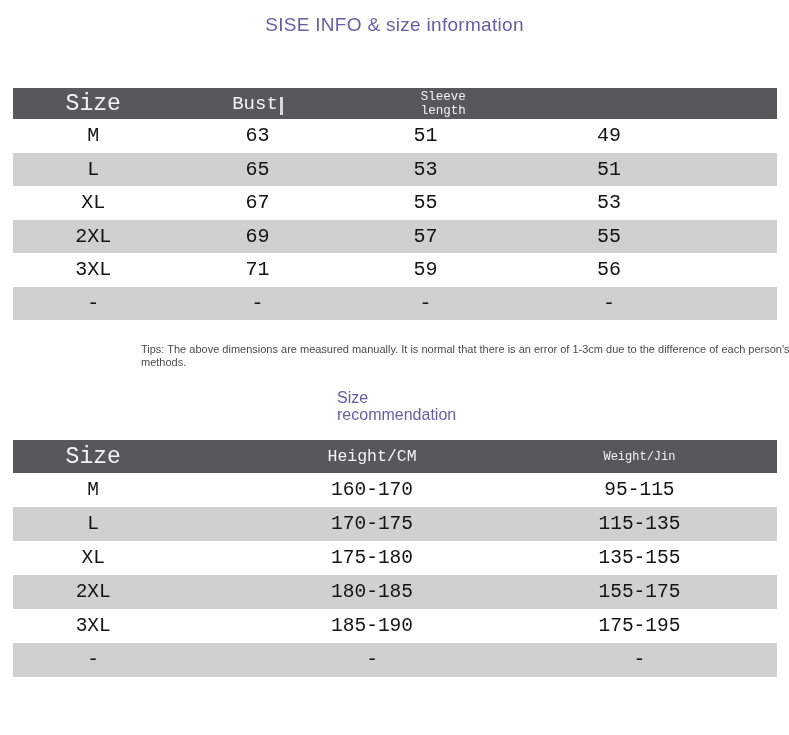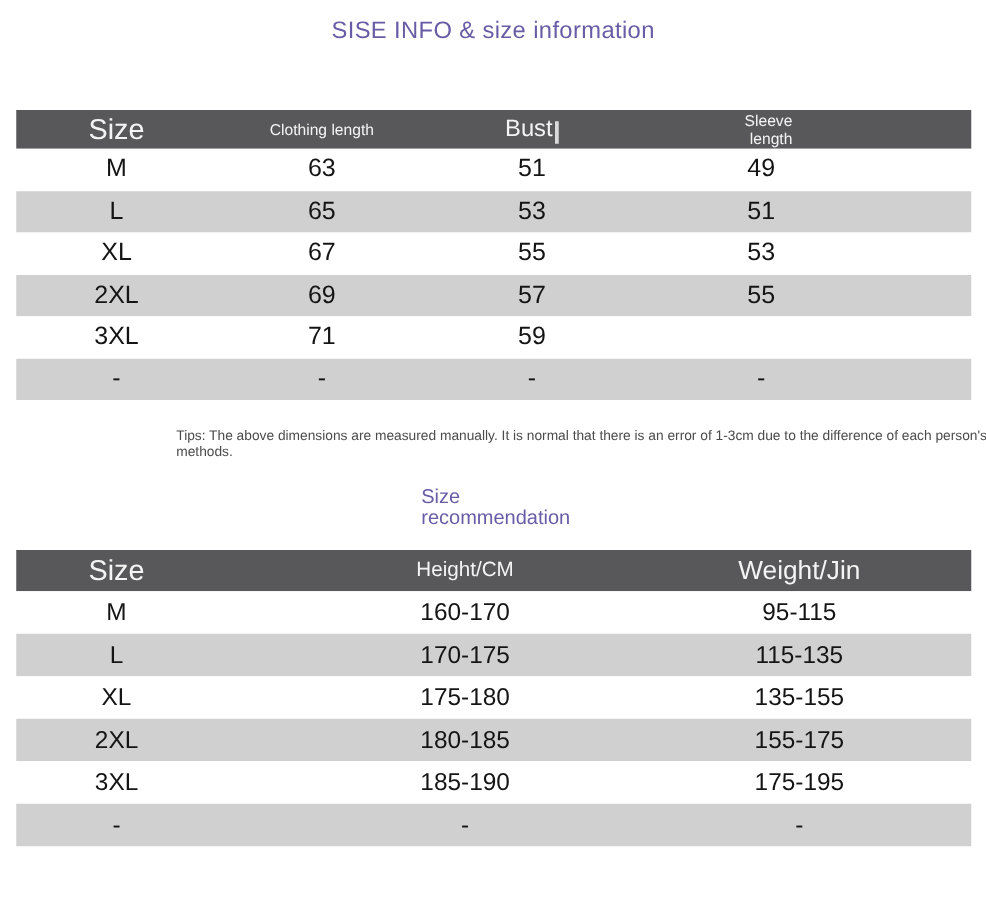--- a/index.html
+++ b/index.html
@@ -6,21 +6,21 @@
   html,body { background:#ffffff; }
   body {
     width:789px; height:735px; position:relative; overflow:hidden;
     font-family:"Liberation Sans", sans-serif;
   }
   .page-title {
     position:absolute; top:14px; left:0; width:100%;
     text-align:center; font-size:19px; font-weight:normal;
     color:#695ca6; letter-spacing:0.3px;
   }
-  .table { position:absolute; left:13px; width:764px; }
+  .table { position:absolute; left:13px; width:764px;font-family:Liberation Mono, monospace; }
   .t1 { top:88px; }
   .t2 { top:440px; }
   .thead {
     display:flex; align-items:center;
     background:#58585a; color:#f4f4f4;
   }
   .t1 .thead { height:31px; }
   .t2 .thead { height:33px; }
   .trow { display:flex; align-items:center; background:#ffffff; }
   .t1 .trow { height:33.5px; }
@@ -49,21 +49,20 @@
   }
 </style>
 </head>
 <body>
 
 <h1 class="page-title">SISE INFO &amp; size information</h1>
 
 <div class="table t1">
   <div class="thead">
     <div class="cell c1 h-size">Size</div>
-    <div class="cell c2 h-clothing">Clothing length</div>
     <div class="cell c3 h-bust">
       <span>Bust</span>
       <span class="caret"></span>
     </div>
     <div class="cell c4 h-sleeve">
       <span class="sleeve-inner">Sleeve length</span>
     </div>
     <div class="cell c5"></div>
   </div>
 
@@ -92,40 +91,41 @@
     <div class="cell c1 val">2XL</div>
     <div class="cell c2 val">69</div>
     <div class="cell c3 val">57</div>
     <div class="cell c4 val">55</div>
     <div class="cell c5"></div>
   </div>
   <div class="trow">
     <div class="cell c1 val">3XL</div>
     <div class="cell c2 val">71</div>
     <div class="cell c3 val">59</div>
+    <div class="cell c4 val">56</div>
     <div class="cell c5"></div>
   </div>
   <div class="trow alt">
     <div class="cell c1 val">-</div>
     <div class="cell c2 val">-</div>
     <div class="cell c3 val">-</div>
     <div class="cell c4 val">-</div>
     <div class="cell c5"></div>
   </div>
 </div>
 
 <p class="tips">Tips: The above dimensions are measured manually. It is normal that there is an error of 1-3cm due to the difference of each person's methods.</p>
 
 <div class="rec-title">Size recommendation</div>
 
 <div class="table t2">
   <div class="thead">
     <div class="cell d1 h-size">Size</div>
     <div class="cell d2" style="font-size:16.5px">Height/CM</div>
-    <div class="cell d3" style="font-size:21px">Weight/Jin</div>
+    <div class="cell d3" style="font-size:12px">Weight/Jin</div>
     <div class="cell d4"></div>
   </div>
 
   <div class="trow">
     <div class="cell d1 val">M</div>
     <div class="cell d2 val">160-170</div>
     <div class="cell d3 val">95-115</div>
     <div class="cell d4"></div>
   </div>
   <div class="trow alt">

